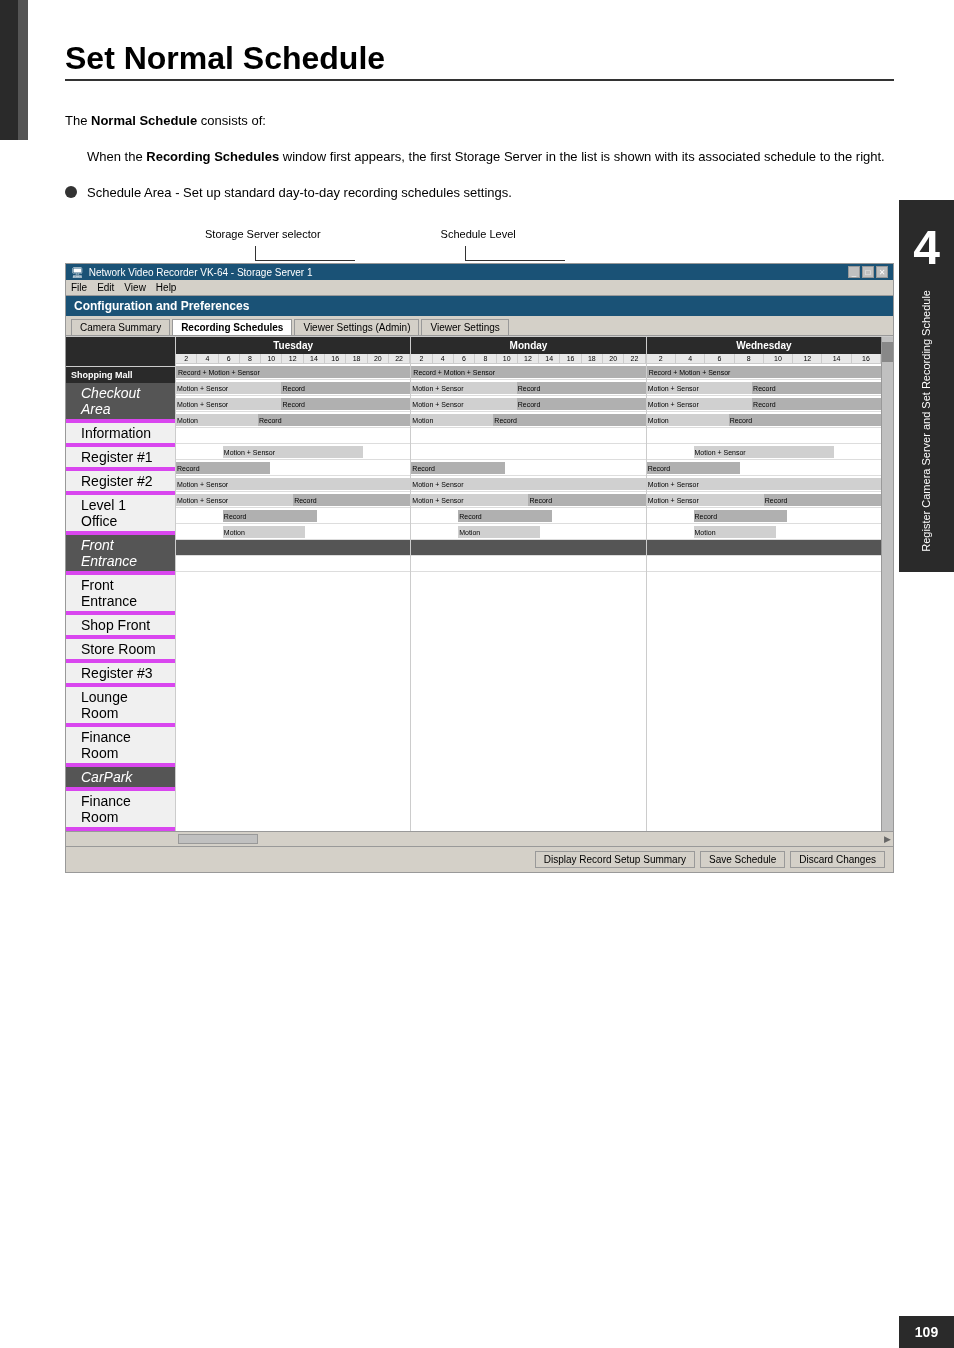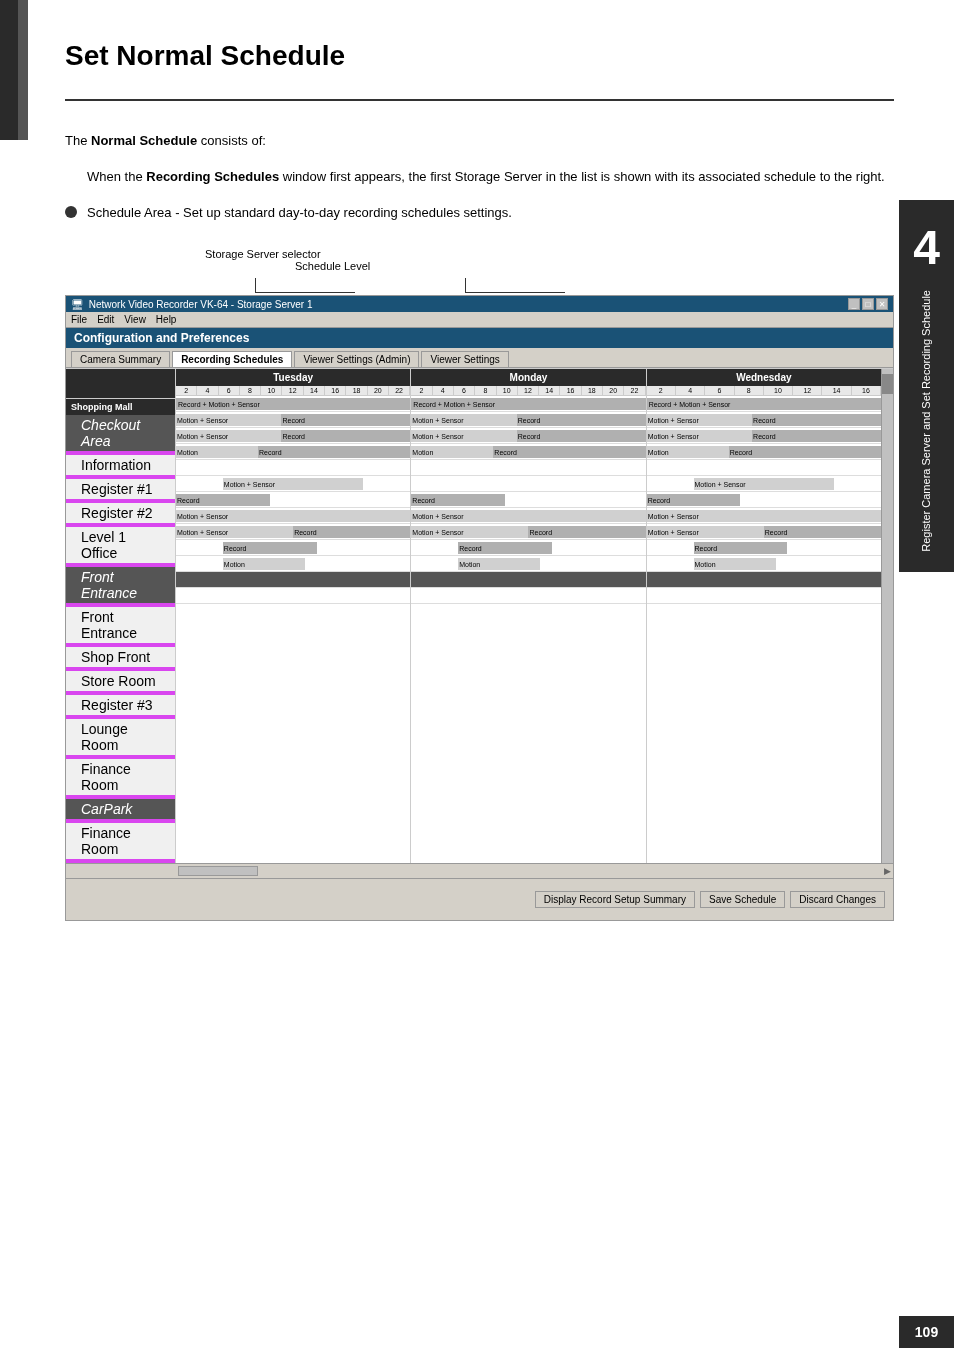--- a/index.html
+++ b/index.html
@@ -79,24 +79,24 @@
 
     
     .main-content {
       margin-left: 65px;
       margin-right: 60px;
       padding-top: 40px;
       padding-bottom: 40px;
     }
 
     .page-title {
-      font-size: 28px;
+      font-size: 32px;
       font-weight: bold;
       border-bottom: 2px solid #333;
-      padding-bottom: 27px;
+      padding-bottom: 2px;
       margin-bottom: 30px;
     }
 
     .intro-text {
       font-size: 13px;
       line-height: 1.6;
       margin-bottom: 15px;
     }
 
     .intro-text strong {
@@ -339,21 +339,21 @@
       background: #b0b0b0;
     }
     .block-light {
       background: #d0d0d0;
     }
 
     
     .bottom-bar {
       background: #d4d0c8;
       border-top: 1px solid #999;
-      padding: 12px 8px;
+      padding: 4px 8px;
       display: flex;
       align-items: center;
       justify-content: flex-end;
       gap: 5px;
     }
     .bottom-btn {
       background: #d4d0c8;
       border: 1px solid #999;
       padding: 2px 8px;
       font-size: 10px;
@@ -388,21 +388,21 @@
     When the <strong>Recording Schedules</strong> window first appears, the first Storage Server in the list is shown with its associated schedule to the right.
   </p>
 
   <div class="bullet-item">
     <div class="bullet-dot"></div>
     <span>Schedule Area - Set up standard day-to-day recording schedules settings.</span>
   </div>
 
   <div class="diagram-area">
 
-    <div style="display:flex; margin-left:110px; margin-bottom:3px; font-size:11px; gap:0;flex-direction:column;">
+    <div style="display:flex; margin-left:110px; margin-bottom:3px; font-size:11px; gap:0;">
       <div style="margin-left:30px;">Storage Server selector</div>
       <div style="margin-left:120px;">Schedule Level</div>
     </div>
 
     <div style="display:flex; margin-left:140px; margin-bottom:2px; font-size:11px; align-items:flex-end; gap:0; position:relative; height:18px;">
       <div style="position:absolute; left:50px; bottom:0; width:1px; height:15px; background:#333;"></div>
       <div style="position:absolute; left:50px; bottom:0; width:100px; height:1px; background:#333;"></div>
       <div style="position:absolute; left:260px; bottom:0; width:1px; height:15px; background:#333;"></div>
       <div style="position:absolute; left:260px; bottom:0; width:100px; height:1px; background:#333;"></div>
     </div>

